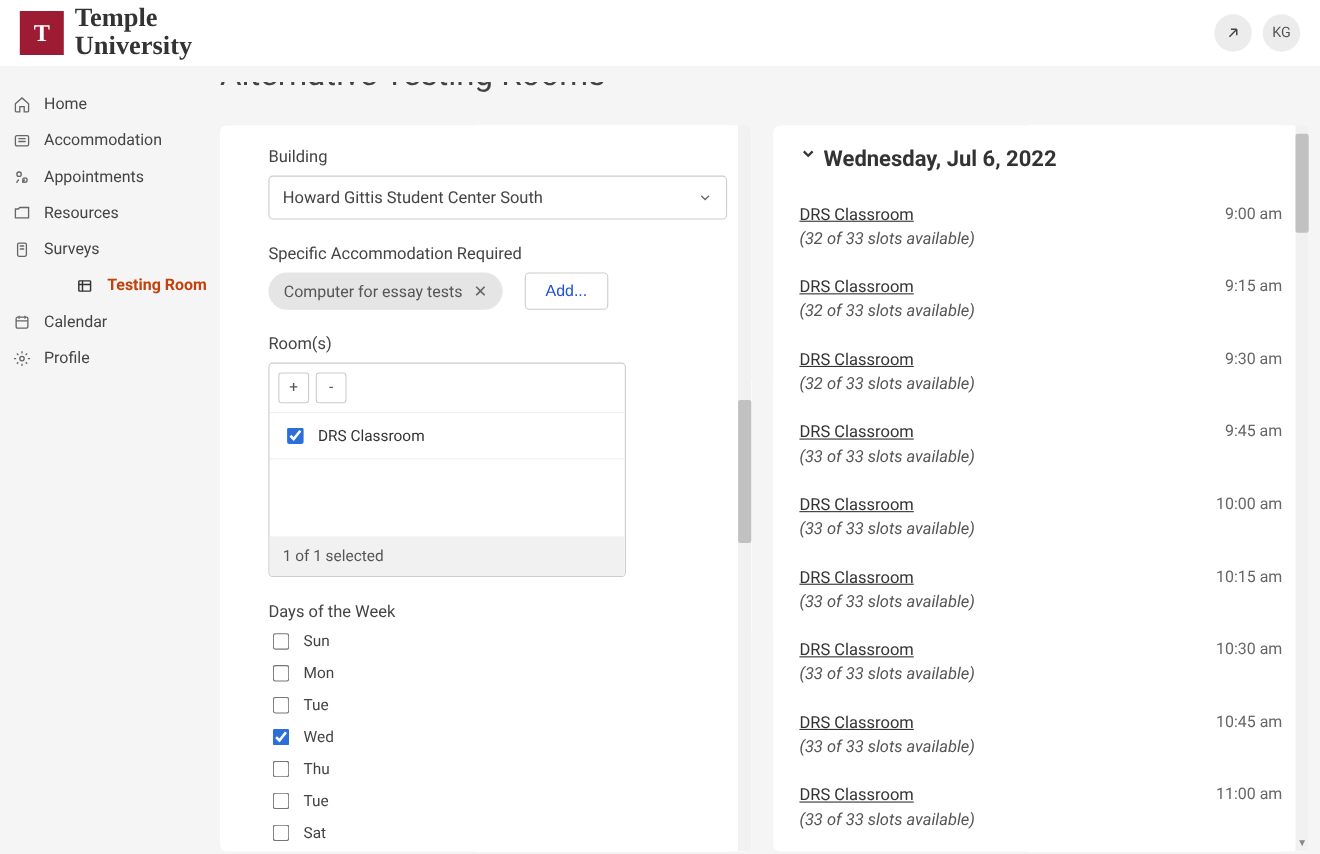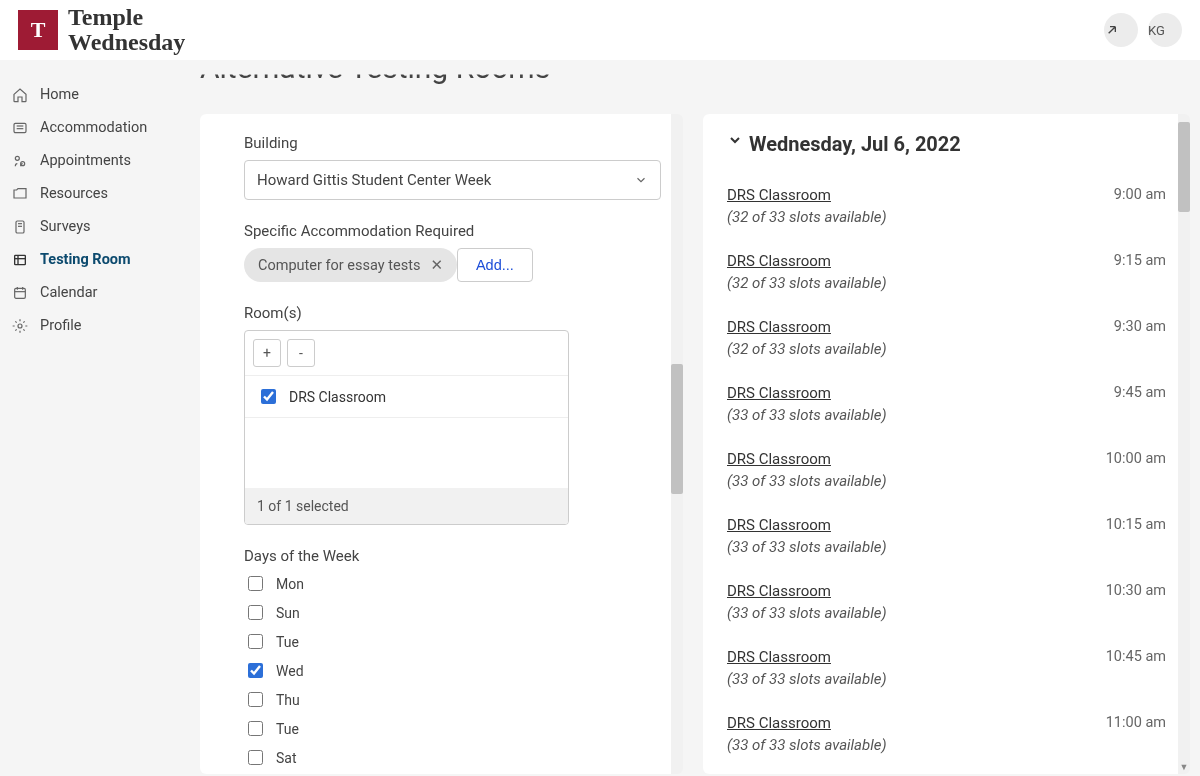--- a/index.html
+++ b/index.html
@@ -28,31 +28,31 @@
     background: #9e1b34;
     color: #fff;
     display: flex; align-items: center; justify-content: center;
     font-family: Georgia, serif;
     font-size: 22px; font-weight: bold;
   }
   .logo-text { font-family: Liberation Serif, serif; line-height: 1.05; font-size: 24px; font-weight: 600; }
   .header-actions { position: absolute; right: 18px; display: flex; gap: 10px; }
   .circle-btn {
     width: 34px; height: 34px; border-radius: 50%;
-    background: #ececec; display: flex; align-items: center; 
+    background: #ececec; display: flex; align-items: center; justify-content: center;
     font-size: 13px; color: #555; cursor: pointer;
   }
   .main { display: flex; height: calc(100% - 60px); }
   .sidebar { width: 200px; padding: 18px 0; }
   .sidebar-item {
     display: flex; align-items: center; gap: 12px;
     padding: 8px 12px; color: #444; cursor: pointer;
     font-size: 14.5px;
   }
-  .sidebar-item.active { font-weight: 700; color: #0c4a6e; }
+  .sidebar-item.active { font-weight: 700; color: #c2410c; justify-content: flex-end; }
   .sidebar-icon { width: 16px; display: inline-flex; color: #666; }
   .content { flex: 1; display: flex; gap: 0; padding: 0; position: relative; }
   .page-title-cut {
     font-size: 30px; color: #444; position: absolute; top: -10px; left: 0;
     white-space: nowrap; clip-path: inset(70% 0 0 0); padding-left: 0;
   }
   .panel {
     background: #fff; border-radius: 6px; flex: 1; margin: 0;
     position: relative;
   }
@@ -63,21 +63,21 @@
   .panel-right { margin-left: 10px; padding: 18px 24px; overflow-y: auto; height: 660px;}
   .panels-wrap { display:flex; flex:1; margin-top: 54px; margin-right: 10px; }
   .label { font-size: 15px; color: #444; margin-bottom: 8px; display:block;}
   .select {
     width: 100%; border: 1px solid #ccc; border-radius: 4px;
     padding: 10px 12px; font-size: 15px; color: #444;
     display: flex; justify-content: space-between; align-items: center;
     cursor: pointer; background:#fff;
   }
   .section { margin-bottom: 22px; margin-left: 22px; }
-  .chiprow { display: flex; gap: 0; align-items: center; }
+  .chiprow { display: flex; gap: 20px; align-items: center; }
   .chip {
     background: #e5e5e5; border-radius: 20px; padding: 8px 14px;
     display: flex; align-items: center; gap: 10px; color: #555; font-size:14.5px;
   }
   .chip .x { color:#666; cursor:pointer; font-size:15px; }
   .add-btn {
     border: 1px solid #ccc; border-radius: 4px; padding: 8px 18px;
     background: #fff; color: #1d4ed8; cursor: pointer; font-size:14.5px;
   }
   .room-box {
@@ -111,21 +111,21 @@
   svg { display:block; }
 </style>
 </head>
 <body>
 
 <div class="header">
   <div class="logo-block">
     <div class="logo-icon">T</div>
     <div class="logo-text">
       <div>Temple</div>
-      <div>Wednesday</div>
+      <div>University</div>
     </div>
   </div>
   <div class="header-actions">
     <div class="circle-btn">
       <span>
         <svg width="16" height="16" viewBox="0 0 24 24" fill="none" stroke="#444" stroke-width="2">
             <path d="M7 17L17 7M17 7H9M17 7v8"></path>
           </svg>
       </span>
     </div>
@@ -218,21 +218,21 @@
 
   <div class="content">
     <div class="page-title-cut">Alternative Testing Rooms</div>
 
     <div class="panels-wrap">
 
       <div class="panel panel-left">
         <div class="section">
           <span class="label">Building</span>
           <div class="select">
-            <span>Howard Gittis Student Center Week</span>
+            <span>Howard Gittis Student Center South</span>
             <span>
               <svg width="14" height="14" viewBox="0 0 24 24" fill="none" stroke="#666" stroke-width="2">
                   <polyline points="6 9 12 15 18 9"></polyline>
                 </svg>
             </span>
           </div>
         </div>
 
         <div class="section">
           <span class="label">Specific Accommodation Required</span>
@@ -259,25 +259,25 @@
             <div class="room-space"></div>
             <div class="room-footer">1 of 1 selected</div>
           </div>
         </div>
 
         <div class="section">
           <span class="label">Days of the Week</span>
           <div class="days" id="daysList">
               <label class="day-item">
                 <input type="checkbox" style="">
+                <span>Sun</span>
+              </label>
+              <label class="day-item">
+                <input type="checkbox" style="">
                 <span>Mon</span>
-              </label>
-              <label class="day-item">
-                <input type="checkbox" style="">
-                <span>Sun</span>
               </label>
               <label class="day-item">
                 <input type="checkbox" style="">
                 <span>Tue</span>
               </label>
               <label class="day-item">
                 <input type="checkbox" checked="" style="">
                 <span>Wed</span>
               </label>
               <label class="day-item">

